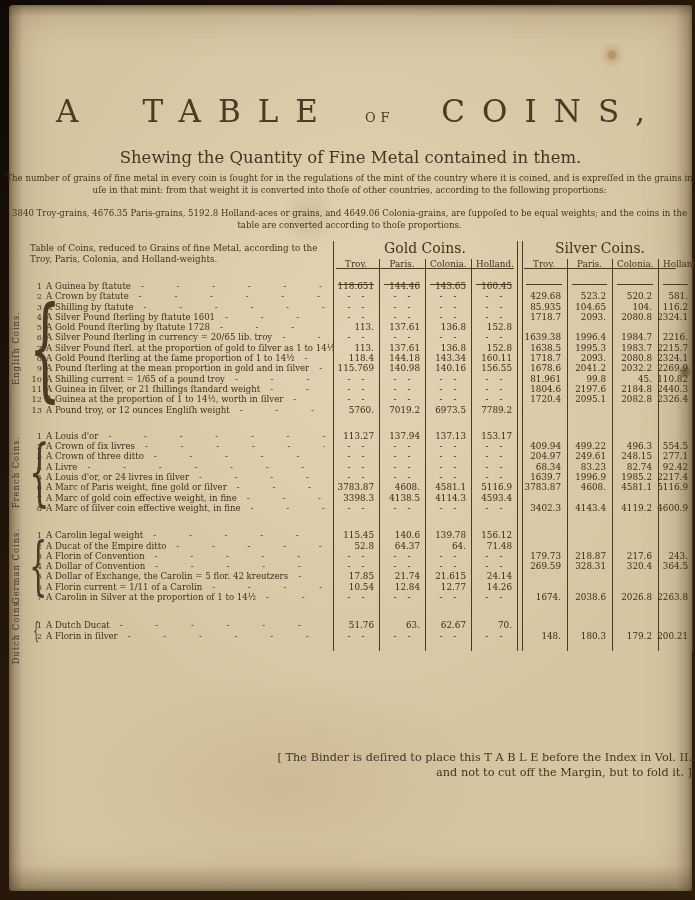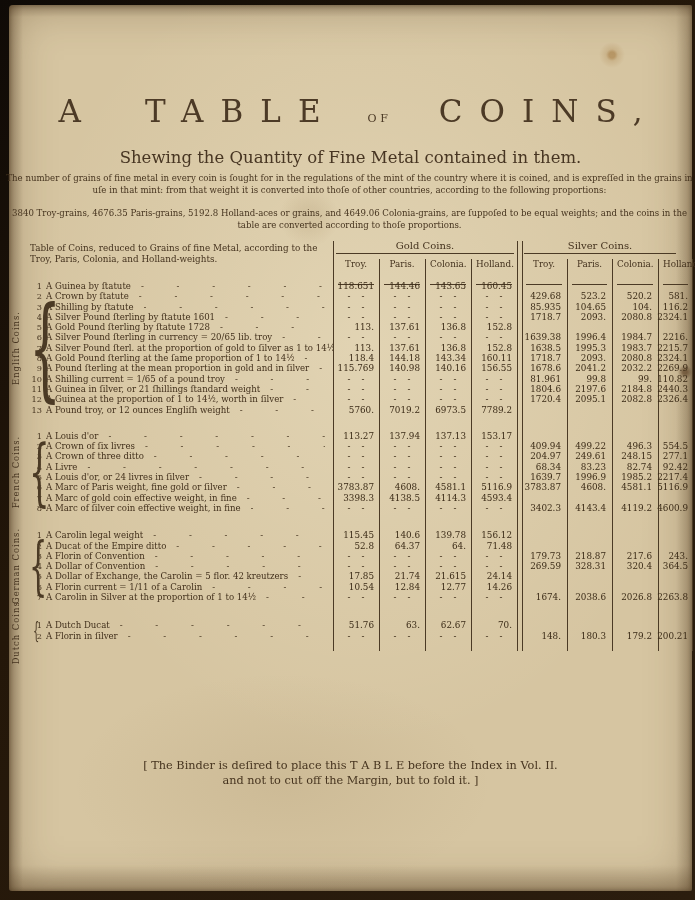--- a/index.html
+++ b/index.html
@@ -24,21 +24,21 @@
       linear-gradient(0deg, rgba(75,52,25,.32), rgba(75,52,25,0) 26px),
       #d6c5a1;
     box-shadow: inset 0 0 46px rgba(88,62,32,.40), inset 0 0 5px rgba(55,36,17,.55);
   }
   .title{
     position:absolute;left:0;right:0;top:88px;
     display:flex;justify-content:center;align-items:baseline;gap:30px;
     font-size:31px;color:#4c3a26;
   }
   .title .sp{letter-spacing:.55em;text-indent:.55em;}
-  .title .of{font-size:15px;font-variant:small-caps;letter-spacing:.25em;}
+  .title .of{font-size:19px;font-variant:small-caps;letter-spacing:.25em;}
   .subtitle{
     position:absolute;left:0;right:0;top:143px;text-align:center;
     font-size:16.5px;color:#473522;
   }
   .intro{
     position:absolute;left:-8px;right:-6px;top:168px;text-align:center;
     font-size:8.6px;line-height:11.5px;color:#46341f;
   }
   .proportions{
     position:absolute;left:-8px;right:-6px;top:203px;text-align:center;
@@ -54,22 +54,22 @@
   .vl-d2{left:491.5px;top:2px;bottom:2px;width:1.4px;}
   .vl-s1{left:537px;top:20px;bottom:2px;}
   .vl-s2{left:582px;top:20px;bottom:2px;}
   .vl-s3{left:628px;top:20px;bottom:2px;}
   .vl-end{left:662px;top:20px;bottom:2px;}
   .left-header{
     position:absolute;left:0;top:4px;width:300px;text-align:left;
     font-size:8.8px;line-height:11px;color:#44321e;
   }
   .caption{
-    position:absolute;top:1px;text-align:center;font-size:10px;color:#44321e;
-    border-bottom:1px solid #4b3a25;padding-bottom:2px;
+    position:absolute;top:1px;text-align:center;font-size:14px;color:#44321e;
+    border-bottom:1px solid #4b3a25;padding-bottom:12px;
   }
   .cap-gold{left:306px;width:178px;}
   .cap-silver{left:494px;width:152px;}
   .subhead{position:absolute;top:20px;display:grid;height:14px;}
   .sh-gold{left:303px;grid-template-columns:46px 46px 46px 46px;}
   .sh-silver{left:491px;grid-template-columns:46px 45px 46px 35px;}
   .subhead span{
     text-align:center;font-size:8.8px;color:#44321e;
     border-bottom:1px solid #4b3a25;padding-bottom:15px;margin:0 5px;
   }
@@ -97,22 +97,22 @@
   .br-english{font-size:112px;}
   .br-french{font-size:72px;}
   .br-german{font-size:64px;}
   .br-dutch{font-size:22px;left:3px;}
   .vlabel{
     position:absolute;left:-14px;top:50%;
     transform:translate(-50%,-50%) rotate(-90deg);
     font-size:8.4px;letter-spacing:1px;white-space:nowrap;color:#44321e;
   }
   .binder-note{
-    position:absolute;left:0;right:0;top:745px;text-align:center;
-    font-size:11.3px;line-height:15px;color:#46341f;margin-top:8px;
+    position:absolute;left:0;right:0;top:745px;text-align:right;
+    font-size:11.3px;line-height:15px;color:#46341f;
   }
 </style>
 </head>
 <body>
 
 <div class="page">
 
   <div class="title">
     <span class="sp">A</span>
     <span class="sp">TABLE</span>
@@ -312,21 +312,21 @@
                 <span class="txt">A Shilling current = 1/65 of a pound troy</span>
                 <span class="leader">- - - - - - - - - - - -</span>
               </div>
               <span class="cell cdash">-    -</span>
               <span class="cell cdash">-    -</span>
               <span class="cell cdash">-    -</span>
               <span class="cell cdash">-    -</span>
               <span class="spc"></span>
               <span class="cell cnum">81.961</span>
               <span class="cell cnum">99.8</span>
-              <span class="cell cnum">99.</span>
+              <span class="cell cnum">45.</span>
               <span class="cell cnum">110.82</span>
             </div>
             <div class="row">
               <span class="rnum">11</span>
               <div class="rlabel">
                 <span class="txt">A Guinea in ſilver, or 21 ſhillings ſtandard weight</span>
                 <span class="leader">- - - - - - - - - - - -</span>
               </div>
               <span class="cell cdash">-    -</span>
               <span class="cell cdash">-    -</span>

